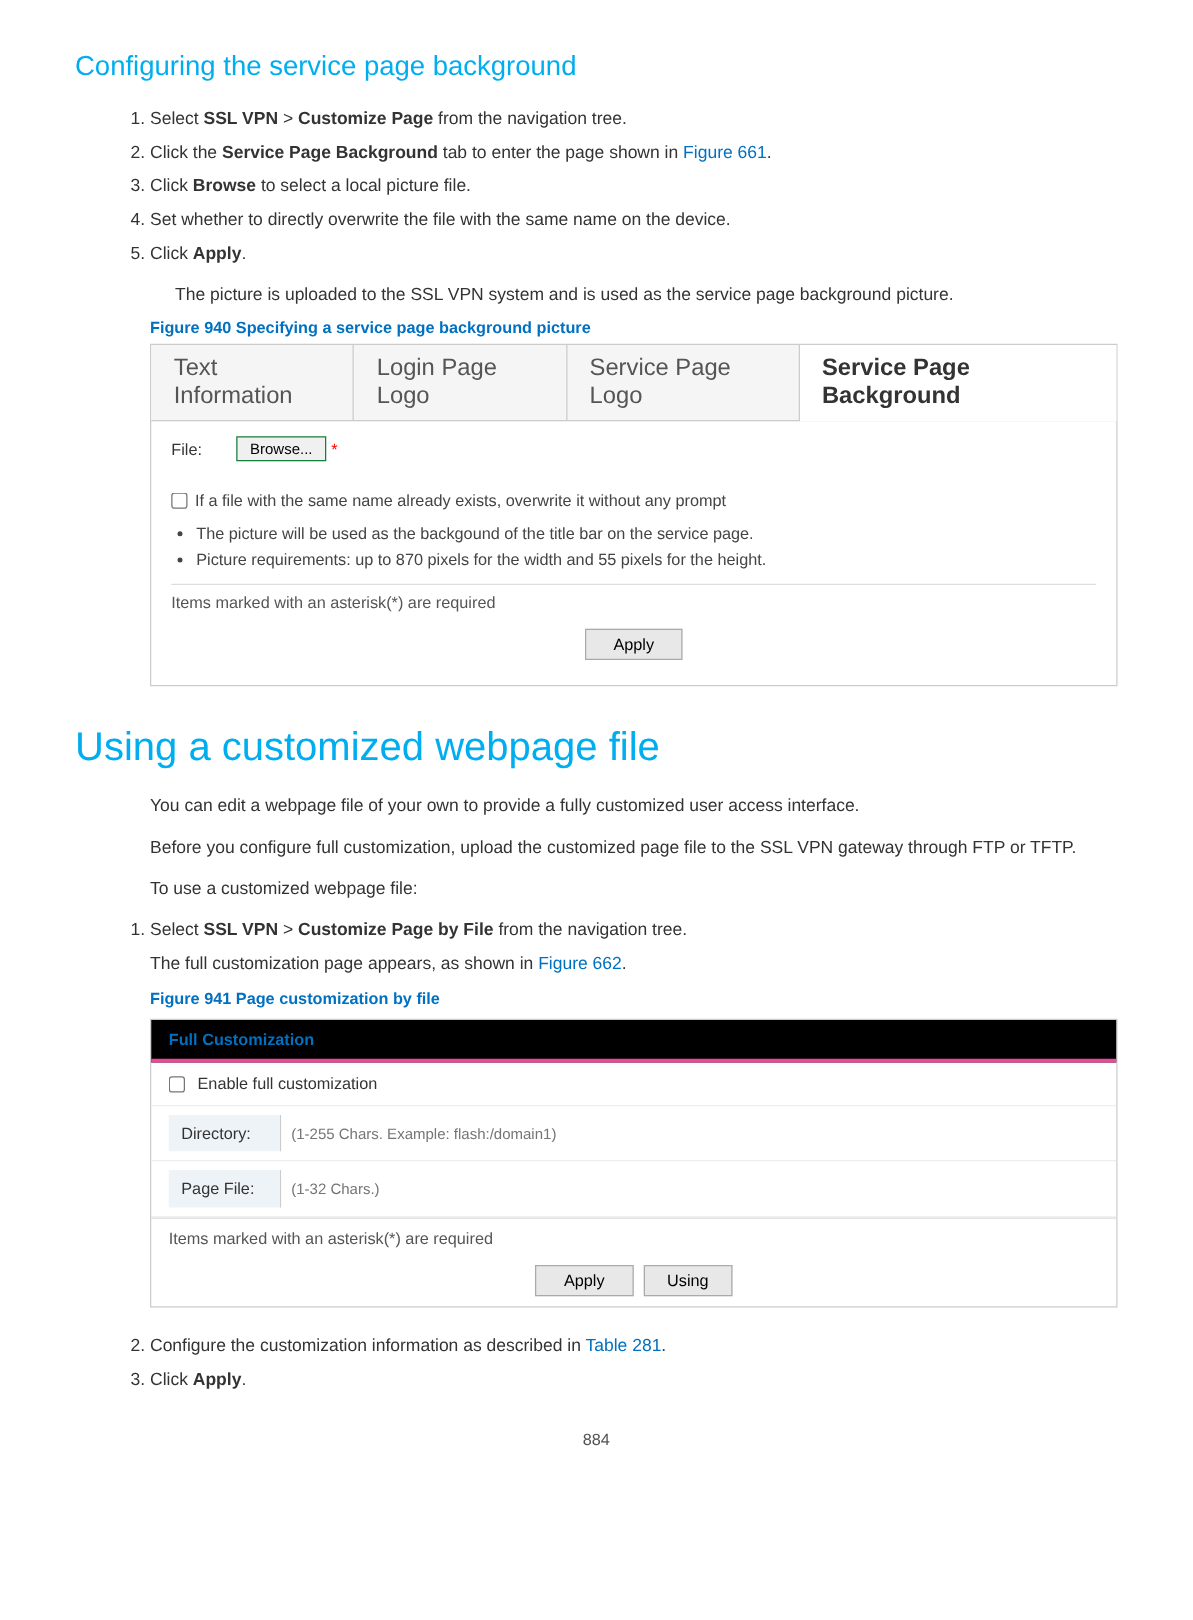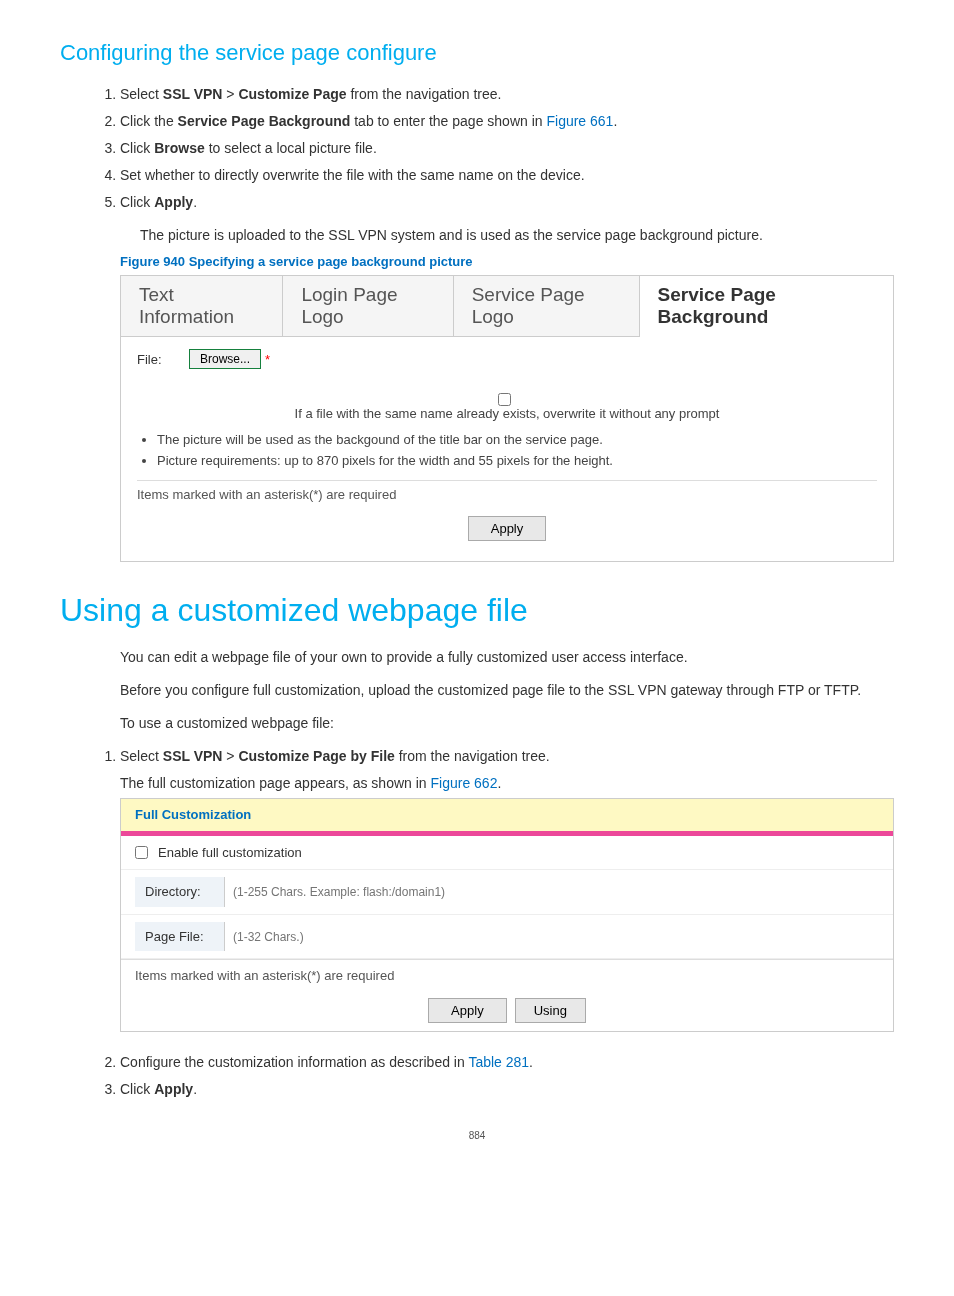--- a/index.html
+++ b/index.html
@@ -107,21 +107,20 @@
       font-size: 13px;
     }
 
     
     .checkbox-row {
       display: flex;
       align-items: center;
       margin-bottom: 10px;
       font-size: 13px;
       color: #444;
-      flex-direction: column;
     }
     .checkbox-row input[type="checkbox"] {
       margin-right: 6px;
     }
 
     
     .bullet-notes {
       margin-left: 20px;
       margin-bottom: 10px;
     }
@@ -163,26 +162,26 @@
       cursor: pointer;
     }
 
     
     .section-sep {
       margin: 30px 0;
     }
 
     
     .fc-header {
-      background: #fef9c3;
+      background: #000000;
       padding: 6px 14px;
       font-size: 13px;
       font-weight: bold;
       color: #0070C0;
-      border-bottom: 5px solid #ec4899;
+      border-bottom: 3px solid #ec4899;
     }
 
     .fc-row {
       display: flex;
       align-items: center;
       padding: 7px 14px;
       border-bottom: 1px solid #eee;
       font-size: 13px;
     }
     .fc-row:last-child { border-bottom: none; }
@@ -221,36 +220,36 @@
       margin-bottom: 12px;
       font-size: 14px;
       line-height: 1.5;
       color: #333;
     }
 
     
     .page-num {
       text-align: center;
       margin-top: 30px;
-      font-size: 10px;
+      font-size: 13px;
       color: #555;
     }
 
     .indent-para {
       margin-left: 80px;
       margin-bottom: 8px;
       font-size: 14px;
       line-height: 1.5;
       color: #333;
     }
   </style>
 </head>
 <body>
 
-<h1 class="section-title-blue">Configuring the service page configure</h1>
+<h1 class="section-title-blue">Configuring the service page background</h1>
 
 <ol class="steps">
   <li>
     Select <span class="bold">SSL VPN</span> &gt; <span class="bold">Customize Page</span> from the navigation tree.
   </li>
   <li>
     Click the <span class="bold">Service Page Background</span> tab to enter the page shown in <a class="link-blue" href="#">Figure 661</a>.
   </li>
   <li>
     Click <span class="bold">Browse</span> to select a local picture file.
@@ -310,20 +309,21 @@
 <p class="para">Before you configure full customization, upload the customized page file to the SSL VPN gateway through FTP or TFTP.</p>
 
 <p class="para">To use a customized webpage file:</p>
 
 <ol class="steps">
   <li>
     Select <span class="bold">SSL VPN</span> &gt; <span class="bold">Customize Page by File</span> from the navigation tree.
     <div style="margin-top:6px; font-weight:normal;">
       The full customization page appears, as shown in <a class="link-blue" href="#">Figure 662</a>.
     </div>
+    <p class="figure-label" style="margin-left:0; margin-top:8px;">Figure 941 Page customization by file</p>
 
     
     <div class="ui-panel" style="margin-left:0; margin-top:4px;">
       <div class="fc-header">Full Customization</div>
 
       <div class="fc-checkbox-row">
         <input type="checkbox" style="margin-right: 10px;">
         <span>Enable full customization</span>
       </div>
 

